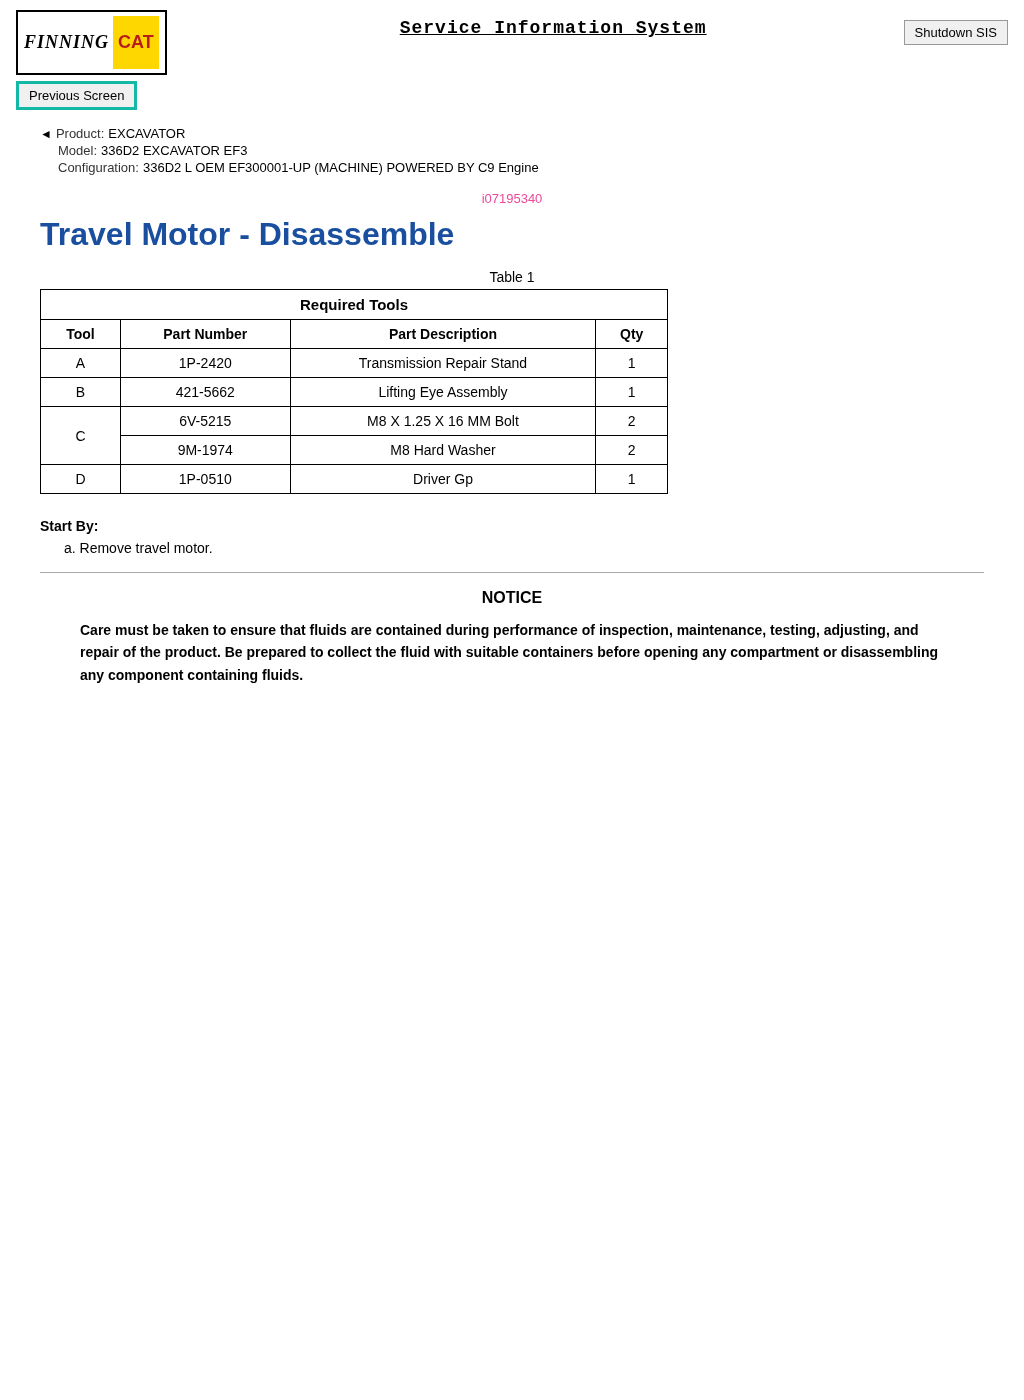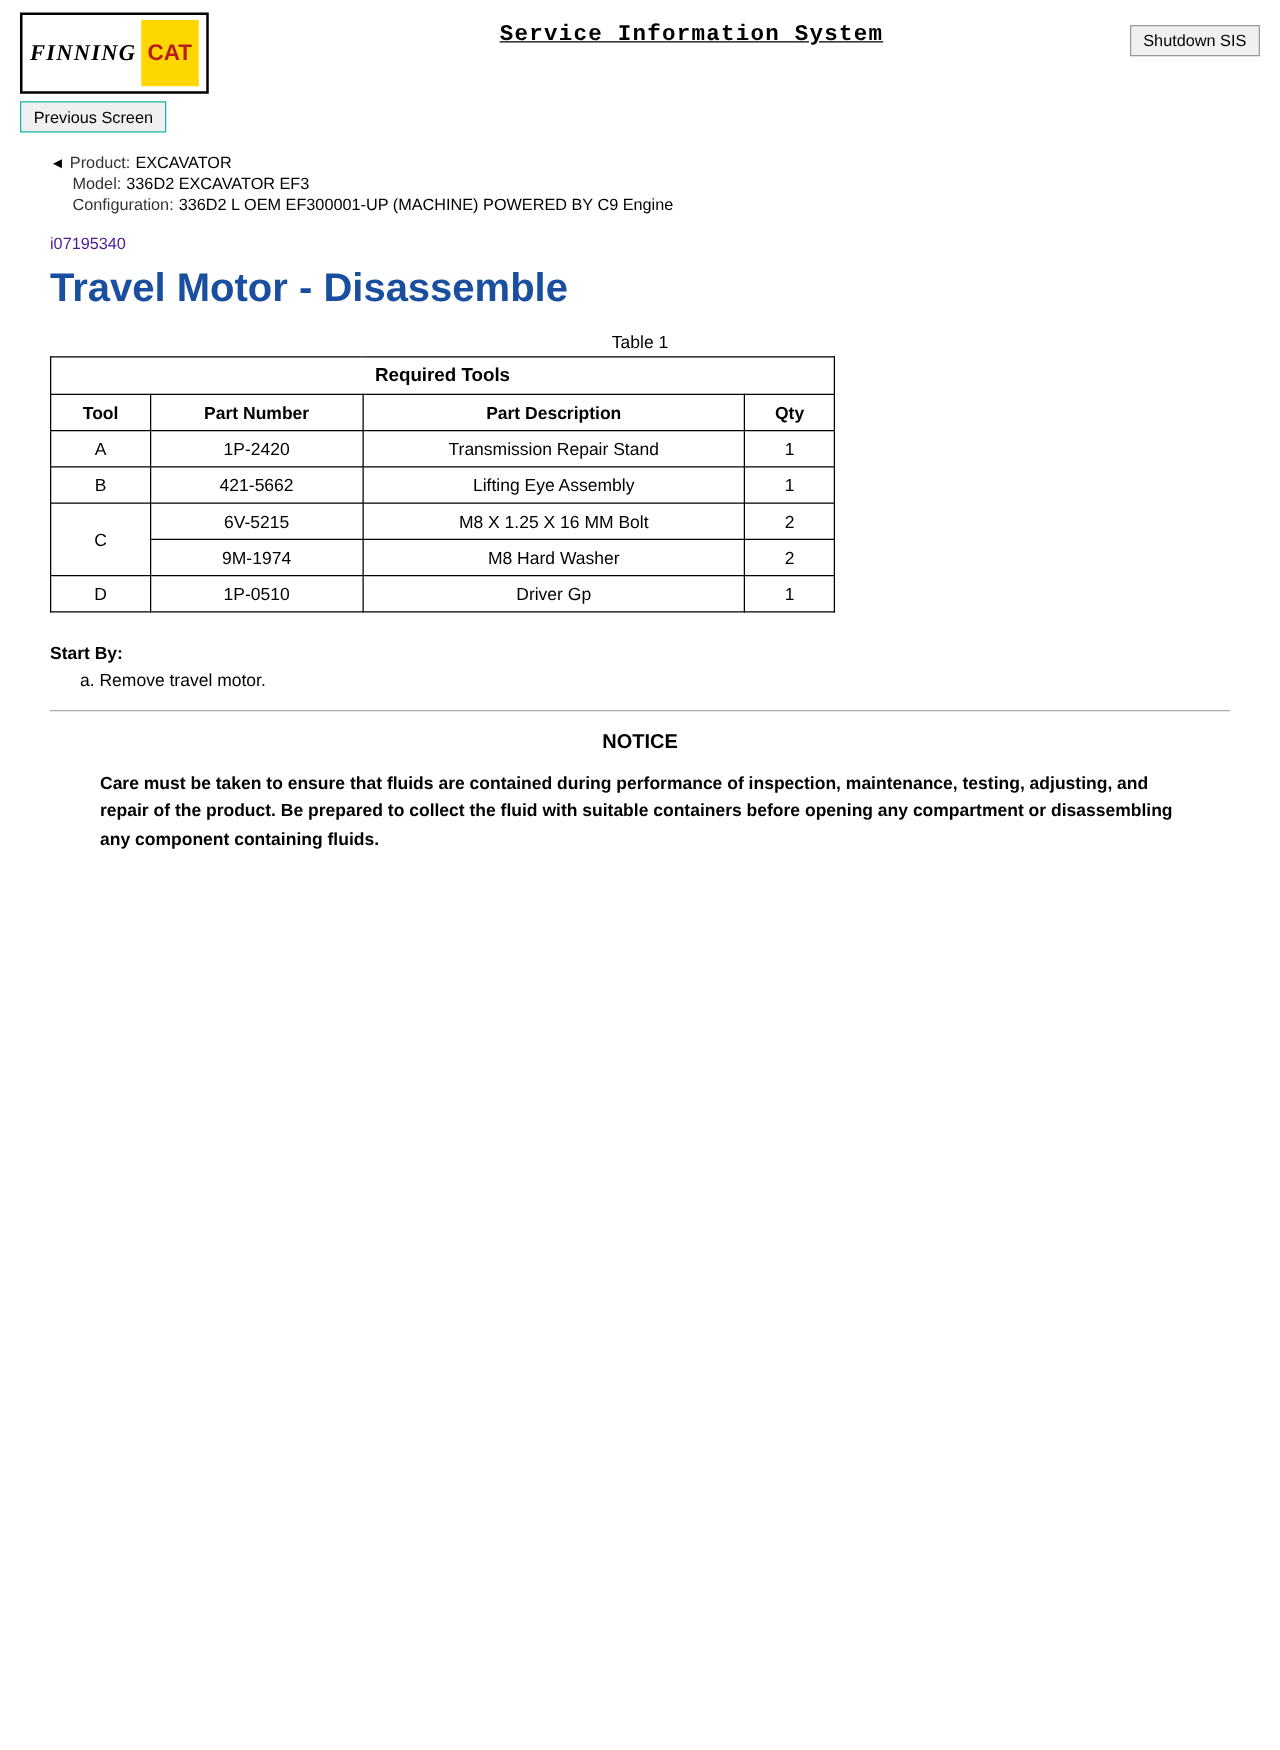--- a/index.html
+++ b/index.html
@@ -49,21 +49,21 @@
       background: #FFD700;
       color: #b91c1c;
       font-weight: bold;
       font-size: 18px;
       padding: 16px 5px;
       margin-left: 4px;
       font-family: Arial, sans-serif;
     }
 
     .prev-screen-btn {
-      border: 1px solid #14b8a6;
+      border: 3px solid #14b8a6;
       background: #f0f0f0;
       padding: 4px 10px;
       font-size: 13px;
       cursor: pointer;
       display: inline-block;
     }
 
     .header-center {
       flex: 1;
       text-align: center;
@@ -149,24 +149,24 @@
     .media-line {
       font-size: 12px;
       font-weight: bold;
       display: flex;
       gap: 40px;
       margin-top: 4px;
       margin-bottom: 16px;
     }
 
     .doc-id {
-      text-align: left;
+      text-align: center;
       font-size: 13px;
       margin-bottom: 8px;
-      color: #4c1d95;
+      color: #ec4899;
     }
 
     
     .main-title {
       font-size: 32px;
       font-weight: bold;
       color: #1a4fa0;
       margin-bottom: 16px;
       margin-top: 10px;
     }

